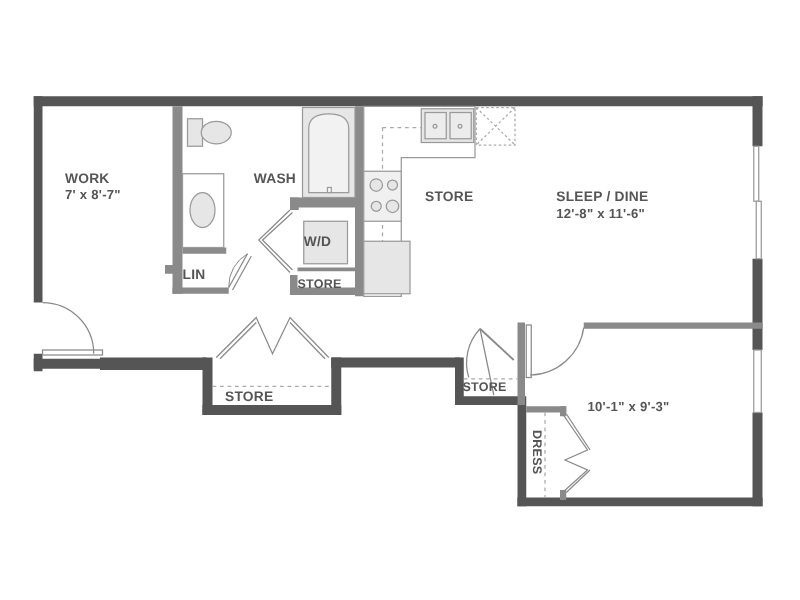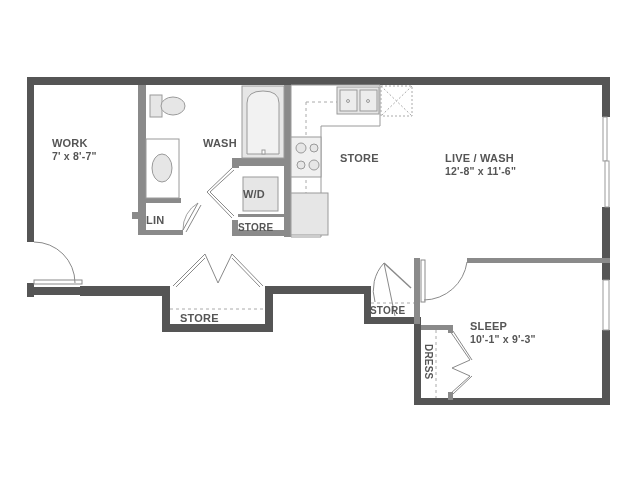--- a/index.html
+++ b/index.html
@@ -155,25 +155,24 @@
   <div>WORK</div>
   <div class="small">7' x 8'-7"</div>
 </div>
 <div class="label" style="left:203px;top:137px;width:50px;">
   <div>WASH</div>
 </div>
 <div class="label" style="left:340px;top:152px;width:60px;">
   <div>STORE</div>
 </div>
 <div class="label" style="left:445px;top:152px;width:120px;">
-  <div>LIVE / WASH</div>
+  <div>SLEEP / DINE</div>
   <div class="small">12'-8" x 11'-6"</div>
 </div>
 <div class="label" style="left:470px;top:320px;width:120px;">
-  <div>SLEEP</div>
   <div class="small">10'-1" x 9'-3"</div>
 </div>
 
 <div class="label" style="left:146px;top:214px;width:35px;">LIN</div>
 <div class="label" style="left:243px;top:188px;width:35px;">W/D</div>
 <div class="label" style="left:238px;top:221px;width:46px;font-size:10px;">STORE</div>
 <div class="label" style="left:180px;top:312px;width:76px;">STORE</div>
 <div class="label" style="left:370px;top:304px;width:46px;font-size:10px;">STORE</div>
 <div class="label vert" style="left:422px;top:344px;width:13px;font-size:10px;">DRESS</div>
 

